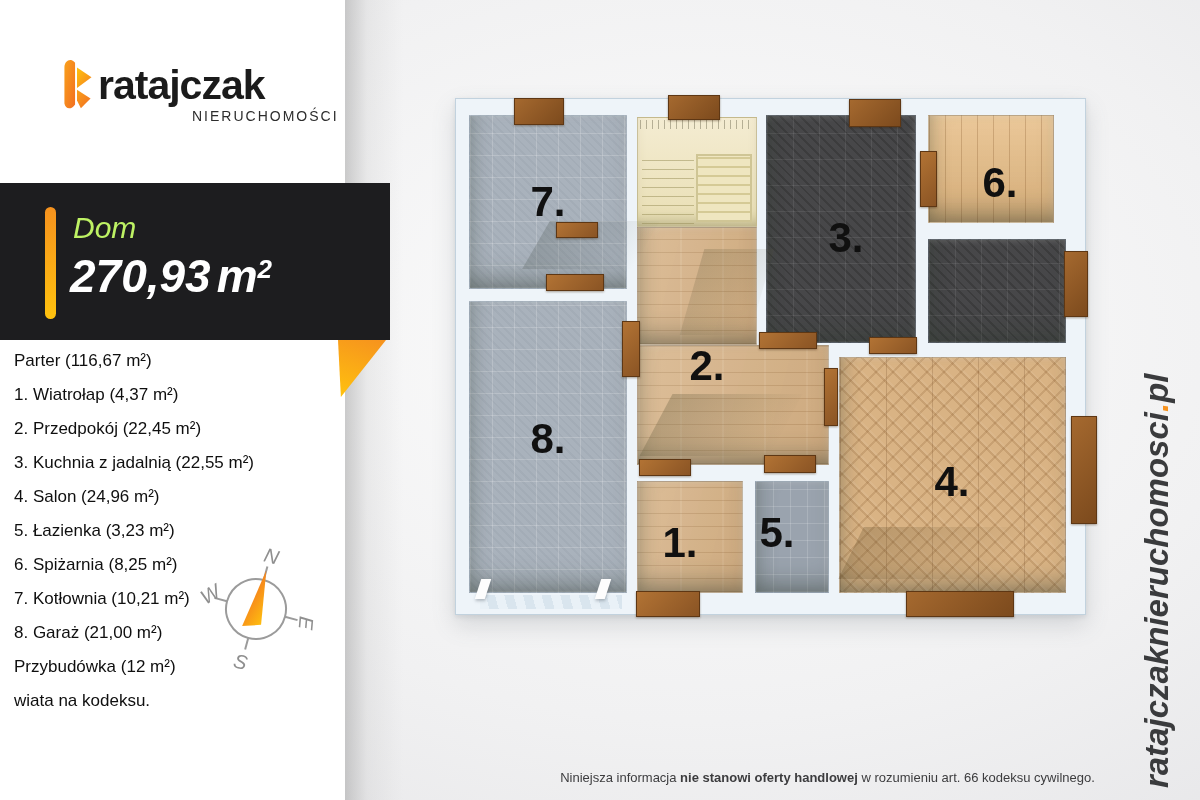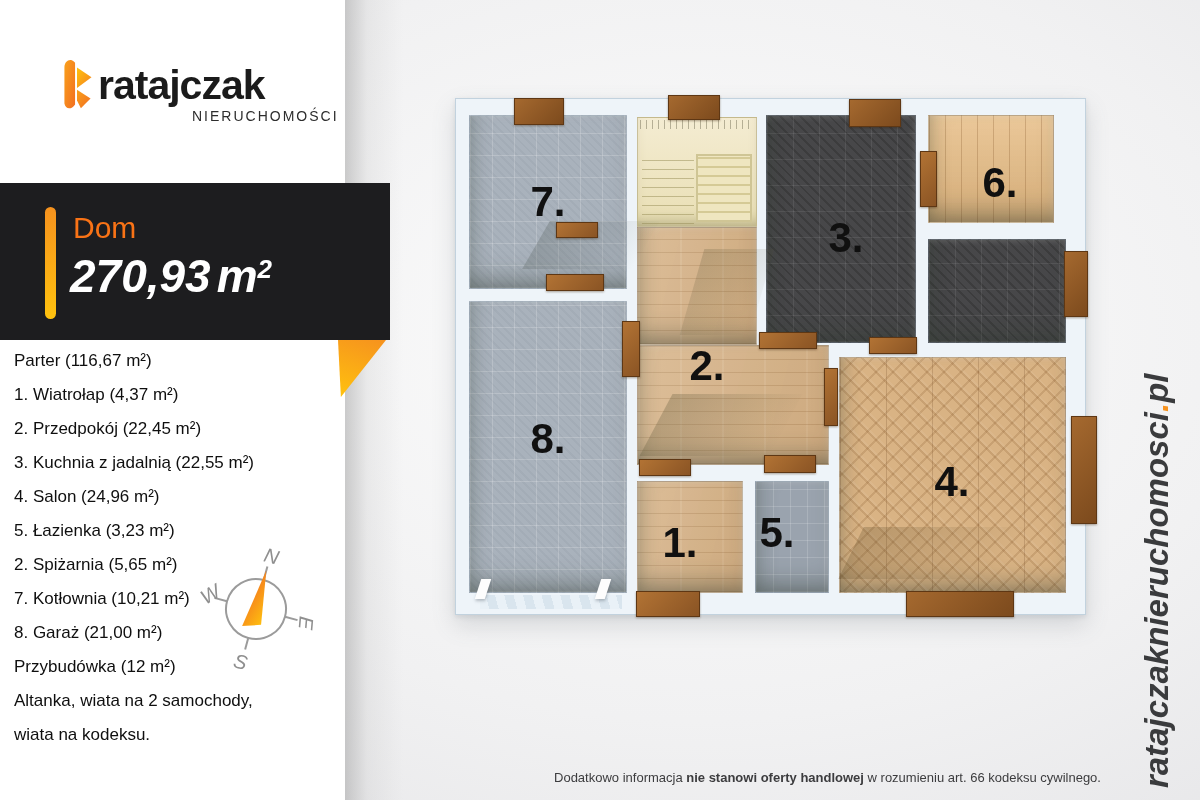--- a/index.html
+++ b/index.html
@@ -21,21 +21,21 @@
     background:linear-gradient(90deg, rgba(150,150,150,.45) 0%, rgba(190,190,190,.22) 38%, rgba(236,236,238,0) 100%);}
   
   .logo{position:absolute;left:58px;top:52px;z-index:4;}
   .logo-icon{position:absolute;left:0;top:4px;width:38px;height:60px;}
   .brand-name{position:absolute;left:40px;top:10px;font-size:41px;font-weight:bold;letter-spacing:-1px;color:#1b1b1b;}
   .brand-tagline{position:absolute;left:134px;top:56px;font-size:14px;letter-spacing:2px;color:#2d2d2d;}
   
   .banner{position:absolute;left:0;top:183px;width:390px;height:157px;background:var(--banner-bg);z-index:3;}
   .accent-bar{position:absolute;left:45px;top:24px;width:11px;height:112px;border-radius:6px;
     background:linear-gradient(180deg,var(--accent-orange),var(--accent-yellow));}
-  .property-type{position:absolute;left:73px;top:28px;font-size:30px;color:#f97316;}
+  .property-type{position:absolute;left:73px;top:28px;font-size:30px;font-style:italic;color:#bef264;}
   .property-area{position:absolute;left:70px;top:66px;font-size:46px;font-weight:bold;font-style:italic;color:#fff;}
   .property-area .unit{margin-left:6px;}
   .property-area sup{font-size:26px;vertical-align:14px;}
   .banner-fold{position:absolute;left:338px;top:340px;width:0;height:0;z-index:3;
     border-top:56px solid transparent;border-top-color:var(--accent-orange);
     border-right:48px solid transparent;
     filter:none;}
   
   .banner-fold{border:none;width:48px;height:57px;
     background:linear-gradient(200deg,var(--accent-orange),var(--accent-yellow));
@@ -139,25 +139,24 @@
 </div>
 <div class="banner-fold"></div>
 
 <div class="room-list">
   <div class="list-item">Parter (116,67 m²)</div>
   <div class="list-item">1. Wiatrołap (4,37 m²)</div>
   <div class="list-item">2. Przedpokój (22,45 m²)</div>
   <div class="list-item">3. Kuchnia z jadalnią (22,55 m²)</div>
   <div class="list-item">4. Salon (24,96 m²)</div>
   <div class="list-item">5. Łazienka (3,23 m²)</div>
-  <div class="list-item">2. Spiżarnia (5,65 m²)</div>
+  <div class="list-item">6. Spiżarnia (8,25 m²)</div>
   <div class="list-item">7. Kotłownia (10,21 m²)</div>
   <div class="list-item">8. Garaż (21,00 m²)</div>
   <div class="list-item">Przybudówka (12 m²)</div>
-  <div class="list-item">Altanka, wiata na 2 samochody,</div>
   <div class="list-item">wiata na kodeksu.</div>
 </div>
 
 <svg class="compass" viewBox="0 0 116 130">
   <defs>
     <linearGradient id="ng" x1="0" y1="0" x2="1" y2="1">
       <stop offset="0" stop-color="#f26f21"></stop>
         <stop offset="1" stop-color="#ffc20e"></stop>
     </linearGradient>
   </defs>
@@ -231,14 +230,14 @@
   <div class="room-label" style="left:496px;top:383px;">4.</div>
   <div class="room-label" style="left:224px;top:444px;">1.</div>
   <div class="room-label" style="left:321px;top:434px;">5.</div>
 </div>
 
 <div class="site-url">
   <span>ratajczaknieruchomosci</span><span class="dot">.</span><span>pl</span>
 </div>
 
 <div class="disclaimer">
-  <span>Dodatkowo informacja </span><b>nie stanowi oferty handlowej</b><span> w rozumieniu art. 66 kodeksu cywilnego.</span>
+  <span>Niniejsza informacja </span><b>nie stanowi oferty handlowej</b><span> w rozumieniu art. 66 kodeksu cywilnego.</span>
 </div>
 
 </body></html>

